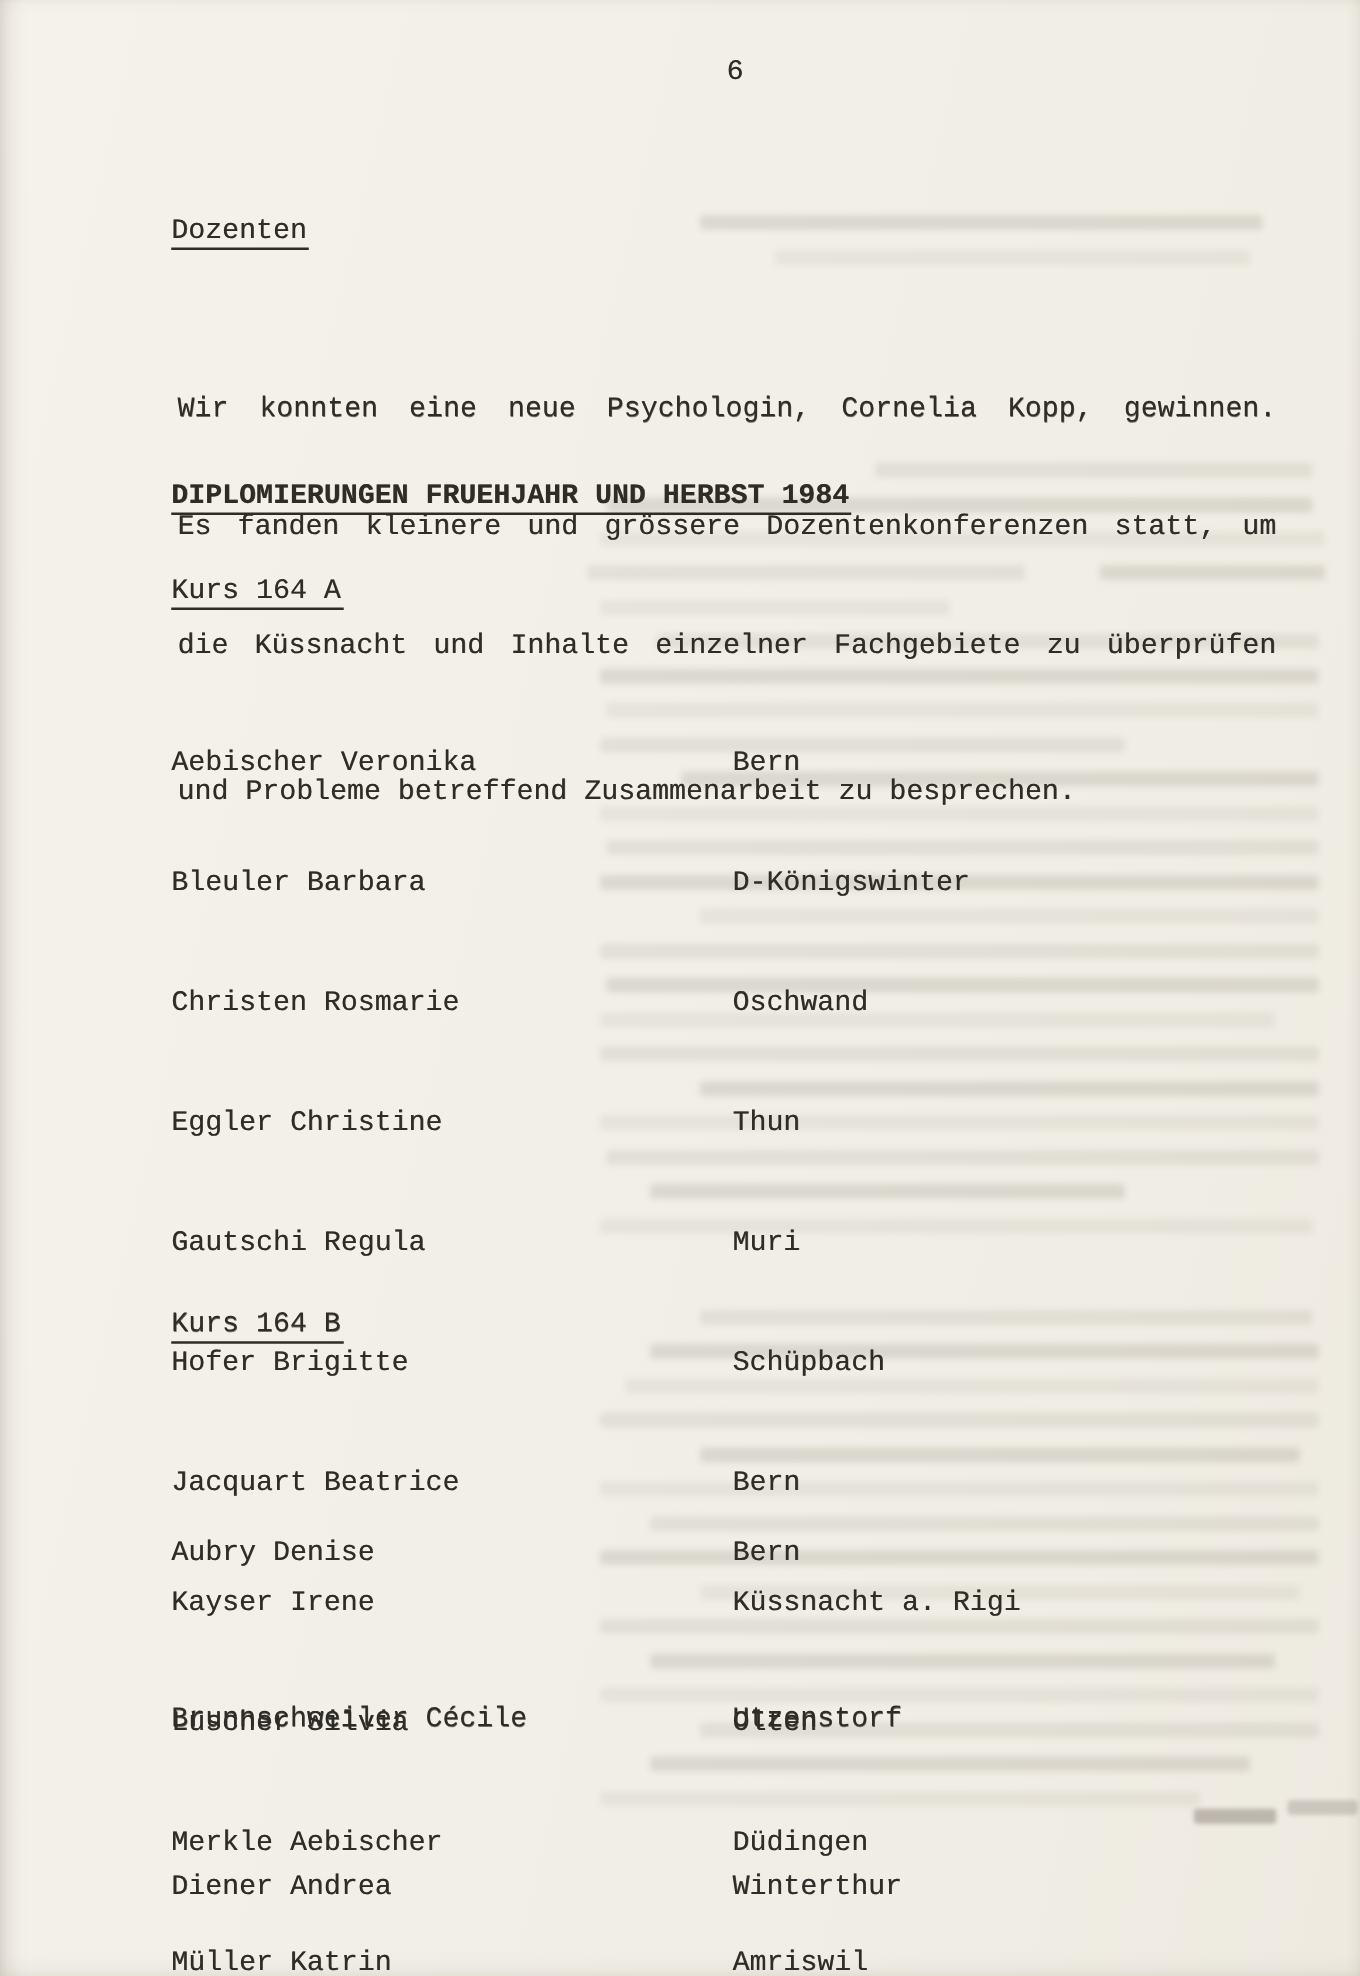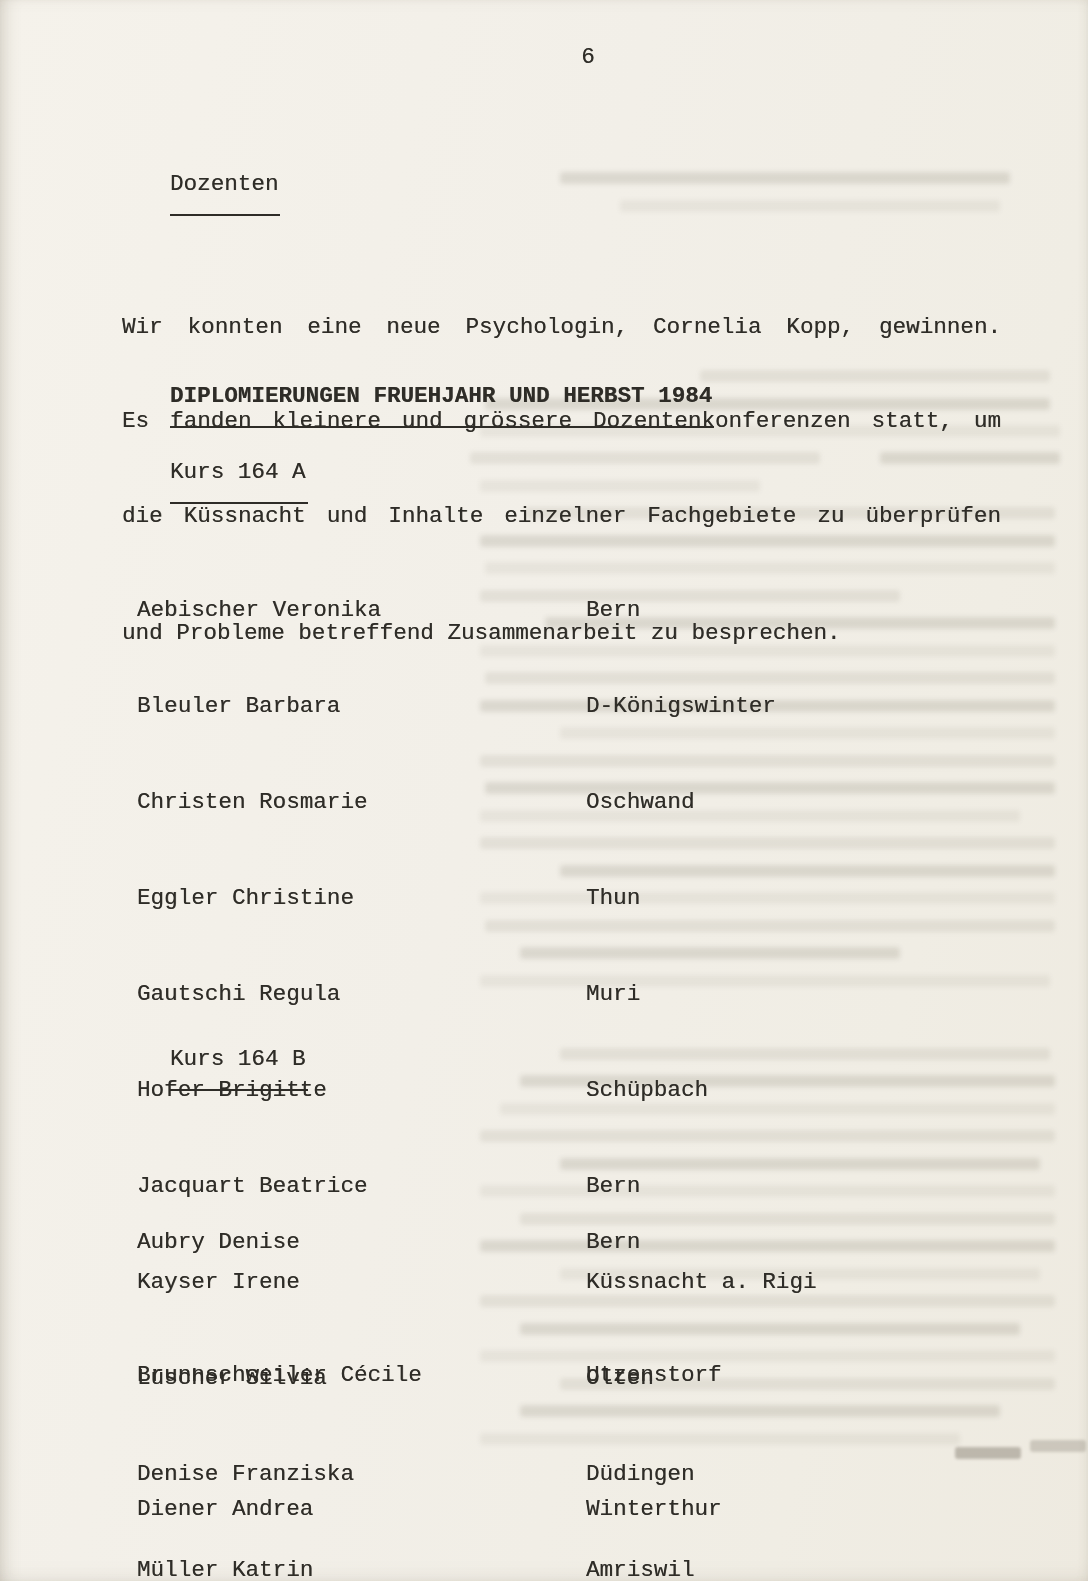--- a/index.html
+++ b/index.html
@@ -32,32 +32,31 @@
     position: absolute;
     left: 566px;
     top: 46px;
     width: 44px;
     text-align: center;
   }
   .heading {
     position: absolute;
     left: 137px;
     border-bottom: 2px solid #2e2c27;
-    padding-bottom: 18px;
+    padding-bottom: 2px;
     padding-right: 2px;
-    margin-left: 33px;
   }
   #dozenten-heading { top: 173px; }
   #main-heading { top: 385px; font-weight: 700; }
   #kurs-a-heading { top: 461px; }
   #kurs-b-heading { top: 1048px; }
 
   #dozenten-paragraph {
     position: absolute;
-    left: 122px;
+    left: 142px;
     top: 224px;
     width: 879px;
   }
   .para-line {
     line-height: 26.3px;
     text-align: justify;
     text-align-last: justify;
     white-space: normal;
   }
   .para-line:last-child {
@@ -181,21 +180,21 @@
       <div class="grad-row"><span class="grad-name">Gautschi Regula</span><span class="grad-place">Muri</span></div>
     
       <div class="grad-row"><span class="grad-name">Hofer Brigitte</span><span class="grad-place">Schüpbach</span></div>
     
       <div class="grad-row"><span class="grad-name">Jacquart Beatrice</span><span class="grad-place">Bern</span></div>
     
       <div class="grad-row"><span class="grad-name">Kayser Irene</span><span class="grad-place">Küssnacht a. Rigi</span></div>
     
       <div class="grad-row"><span class="grad-name">Lüscher Silvia</span><span class="grad-place">Olten</span></div>
     
-      <div class="grad-row"><span class="grad-name">Denise Franziska</span><span class="grad-place">Düdingen</span></div>
+      <div class="grad-row"><span class="grad-name">Merkle Aebischer</span><span class="grad-place">Düdingen</span></div>
     
       <div class="grad-row"><span class="grad-name">Müller Katrin</span><span class="grad-place">Amriswil</span></div>
     
       
     
       
     
       
     
       

